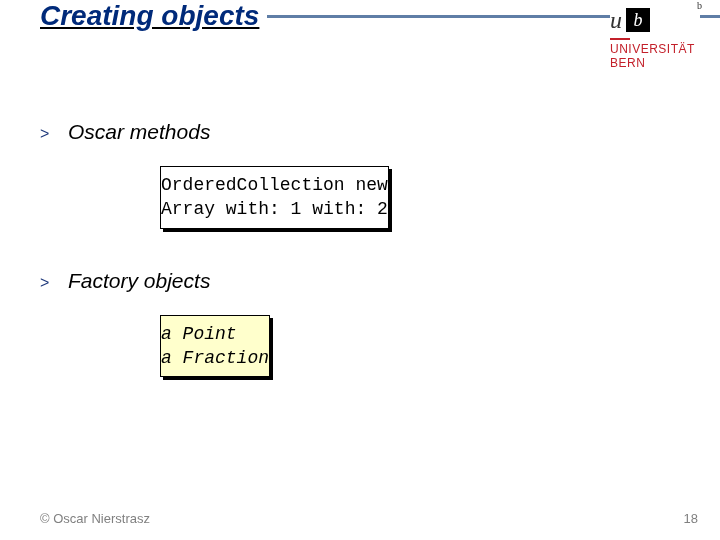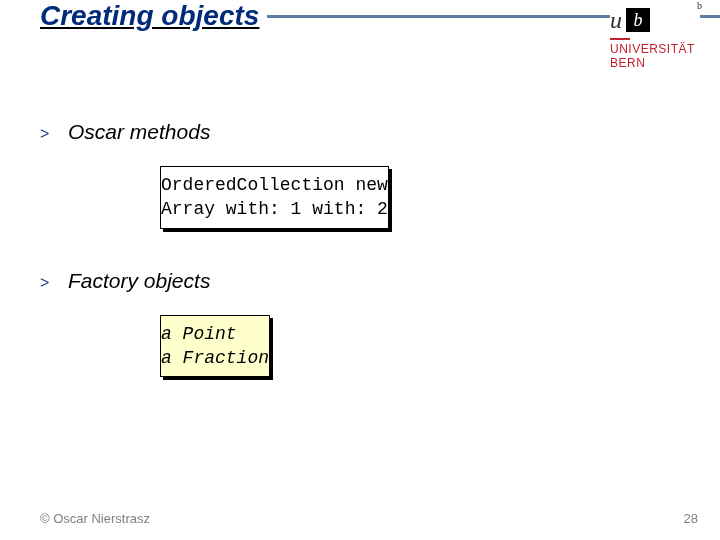--- a/index.html
+++ b/index.html
@@ -203,14 +203,14 @@
       <div class="code-shadow"></div>
       <div class="code-face yellow-face">a Point
 a Fraction</div>
     </div>
   </div>
 
 </div>
 
 <div class="footer">
   <span>© Oscar Nierstrasz</span>
-  <span>28</span>
+  <span>18</span>
 </div>
 
 </body></html>

